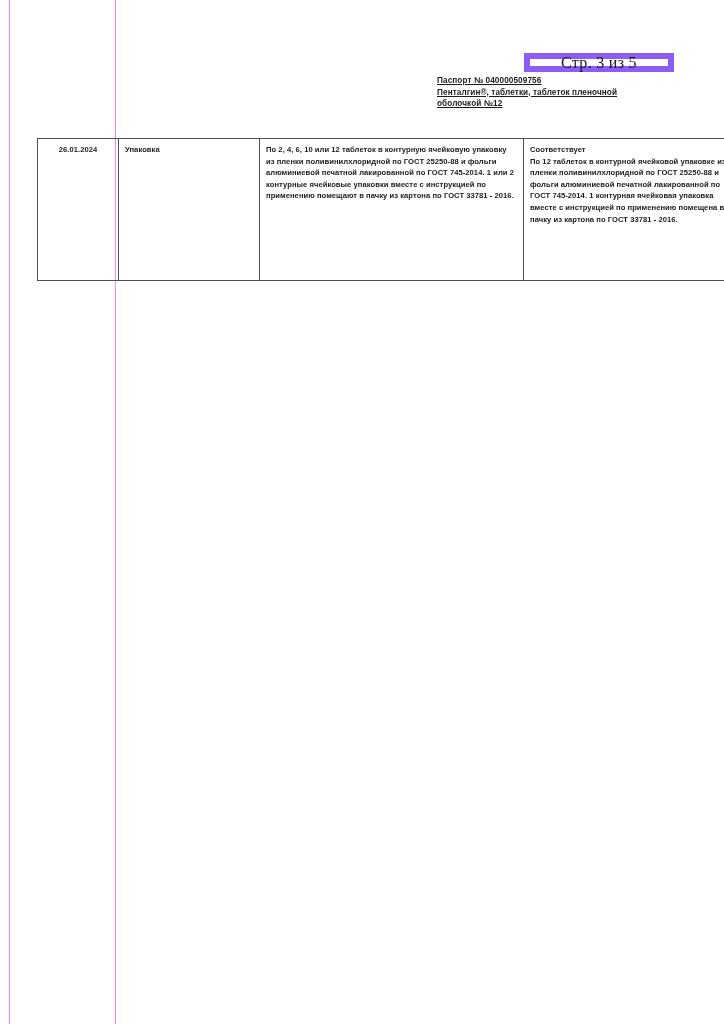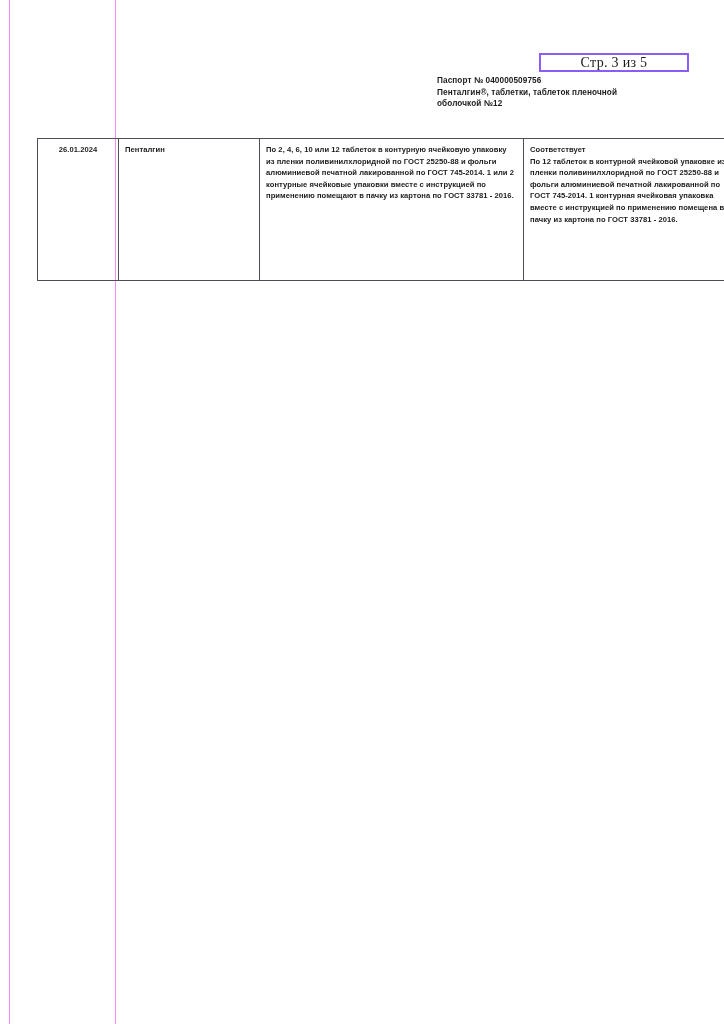--- a/index.html
+++ b/index.html
@@ -25,45 +25,46 @@
     width: 1px;
     height: 1024px;
     background: #f58cf5;
   }
   .guide-line.left-margin  { left: 9px; }
   .guide-line.inner-margin { left: 115px; }
 
   
   .page-number-box {
     position: absolute;
-    left: 539px;
+    left: 524px;
     top: 53px;
     width: 150px;
     height: 19px;
-    border: 2px solid #8b5cf6;
+    border: 6px solid #8b5cf6;
     box-sizing: border-box;
     display: flex;
     align-items: center;
     justify-content: center;
     font-family: "Liberation Serif", serif;
-    font-size: 14px;
+    font-size: 16px;
     color: #1b1b1b;
     letter-spacing: 0.3px;
   }
 
   
   .doc-header {
     position: absolute;
     left: 437px;
     top: 75px;
     width: 260px;
     font-size: 8.2px;
     line-height: 11.6px;
     color: #1c1c1c;
     font-weight: bold;
+    text-decoration: underline;
   }
   .doc-header .hline {
     white-space: nowrap;
     letter-spacing: 0.1px;
   }
 
   
   .doc-table {
     position: absolute;
     left: 37px;
@@ -107,21 +108,21 @@
   <div class="doc-header">
     <div class="hline">Паспорт № 040000509756</div>
     <div class="hline">Пенталгин®, таблетки, таблеток пленочной</div>
     <div class="hline">оболочкой №12</div>
   </div>
 
   <table class="doc-table">
     <tbody>
       <tr class="row-main">
         <td class="col-date">26.01.2024</td>
-        <td class="col-parameter">Пенталгин</td>
+        <td class="col-parameter">Упаковка</td>
         <td class="col-requirement">По 2, 4, 6, 10 или 12 таблеток в контурную ячейковую  упаковку из пленки поливинилхлоридной по ГОСТ 25250-88 и фольги алюминиевой печатной лакированной по ГОСТ 745-2014. 1 или 2 контурные ячейковые упаковки вместе с инструкцией по применению помещают в пачку из картона по ГОСТ 33781 - 2016.</td>
         <td class="col-result">
           <span class="cell-status">Соответствует</span>
           <span class="cell-body">По 12 таблеток в контурной ячейковой упаковке из пленки поливинилхлоридной по ГОСТ 25250-88 и фольги алюминиевой печатной лакированной по ГОСТ 745-2014. 1 контурная ячейковая упаковка вместе с инструкцией по применению помещена в пачку из картона по ГОСТ 33781 - 2016.</span>
         </td>
       </tr>
     </tbody>
   </table>
 
 </div>

